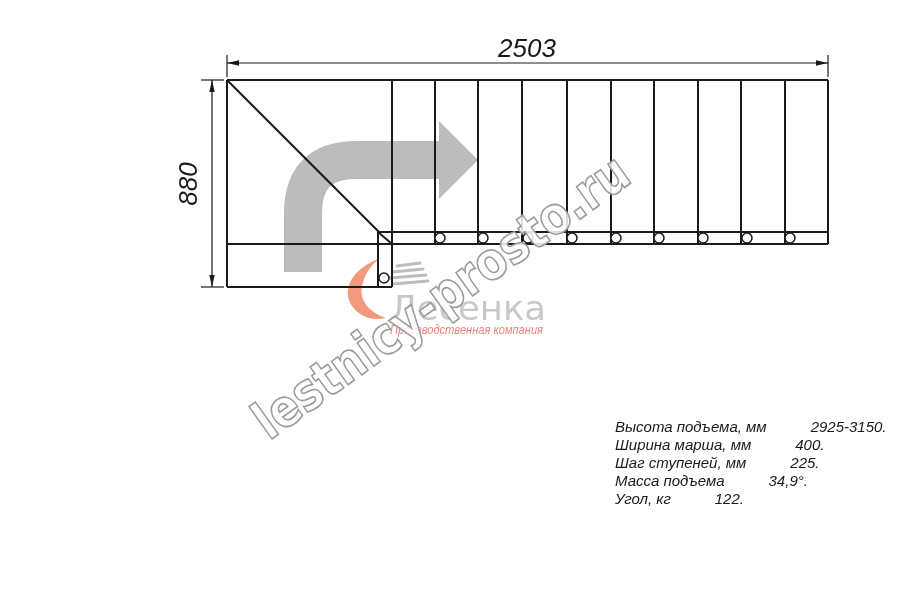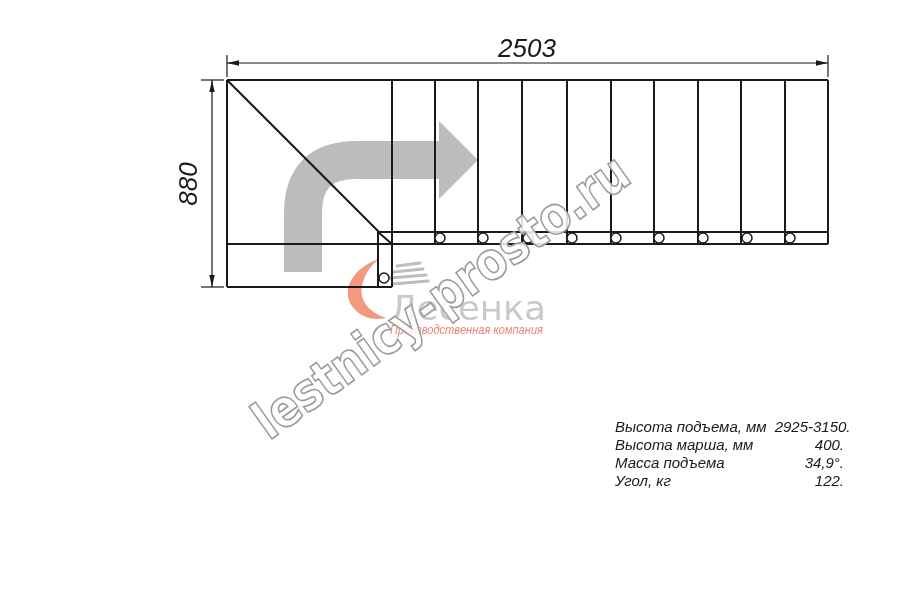--- a/index.html
+++ b/index.html
@@ -28,23 +28,24 @@
     width: 229px;
     font-style: italic;
     font-size: 15px;
     line-height: 18px;
     color: #1a1a1a;
   }
   .spec-row {
     display: flex;
     justify-content: space-between;
     white-space: nowrap;
+    gap: 36px;
   }
   .spec-label { text-align: left; }
-  .spec-value { text-align: right; flex: 1; padding-left: 8px; }
+  .spec-value { flex: 1; padding-left: 8px; }
 
   .dim-text {
     font-style: italic;
     font-size: 26px;
     fill: #1a1a1a;
   }
   .wm-text {
     font-family: "DejaVu Sans", sans-serif;
     font-weight: bold;
     font-size: 52px;
@@ -156,22 +157,26 @@
 
     <text class="wm-text" transform="translate(269,441) rotate(-35.5)" x="0" y="0" textLength="448" lengthAdjust="spacingAndGlyphs">lestnicy-prosto.ru</text>
   </svg>
 
   <div id="spec-table">
     <div class="spec-row">
       <span class="spec-label">Высота подъема, мм</span>
       <span class="spec-value">2925-3150.</span>
     </div>
     <div class="spec-row">
-      <span class="spec-label">Высота марша, мм</span>
+      <span class="spec-label">Ширина марша, мм</span>
       <span class="spec-value">400.</span>
+    </div>
+    <div class="spec-row">
+      <span class="spec-label">Шаг ступеней, мм</span>
+      <span class="spec-value">225.</span>
     </div>
     <div class="spec-row">
       <span class="spec-label">Масса подъема</span>
       <span class="spec-value">34,9°.</span>
     </div>
     <div class="spec-row">
       <span class="spec-label">Угол, кг</span>
       <span class="spec-value">122.</span>
     </div>
   </div>

